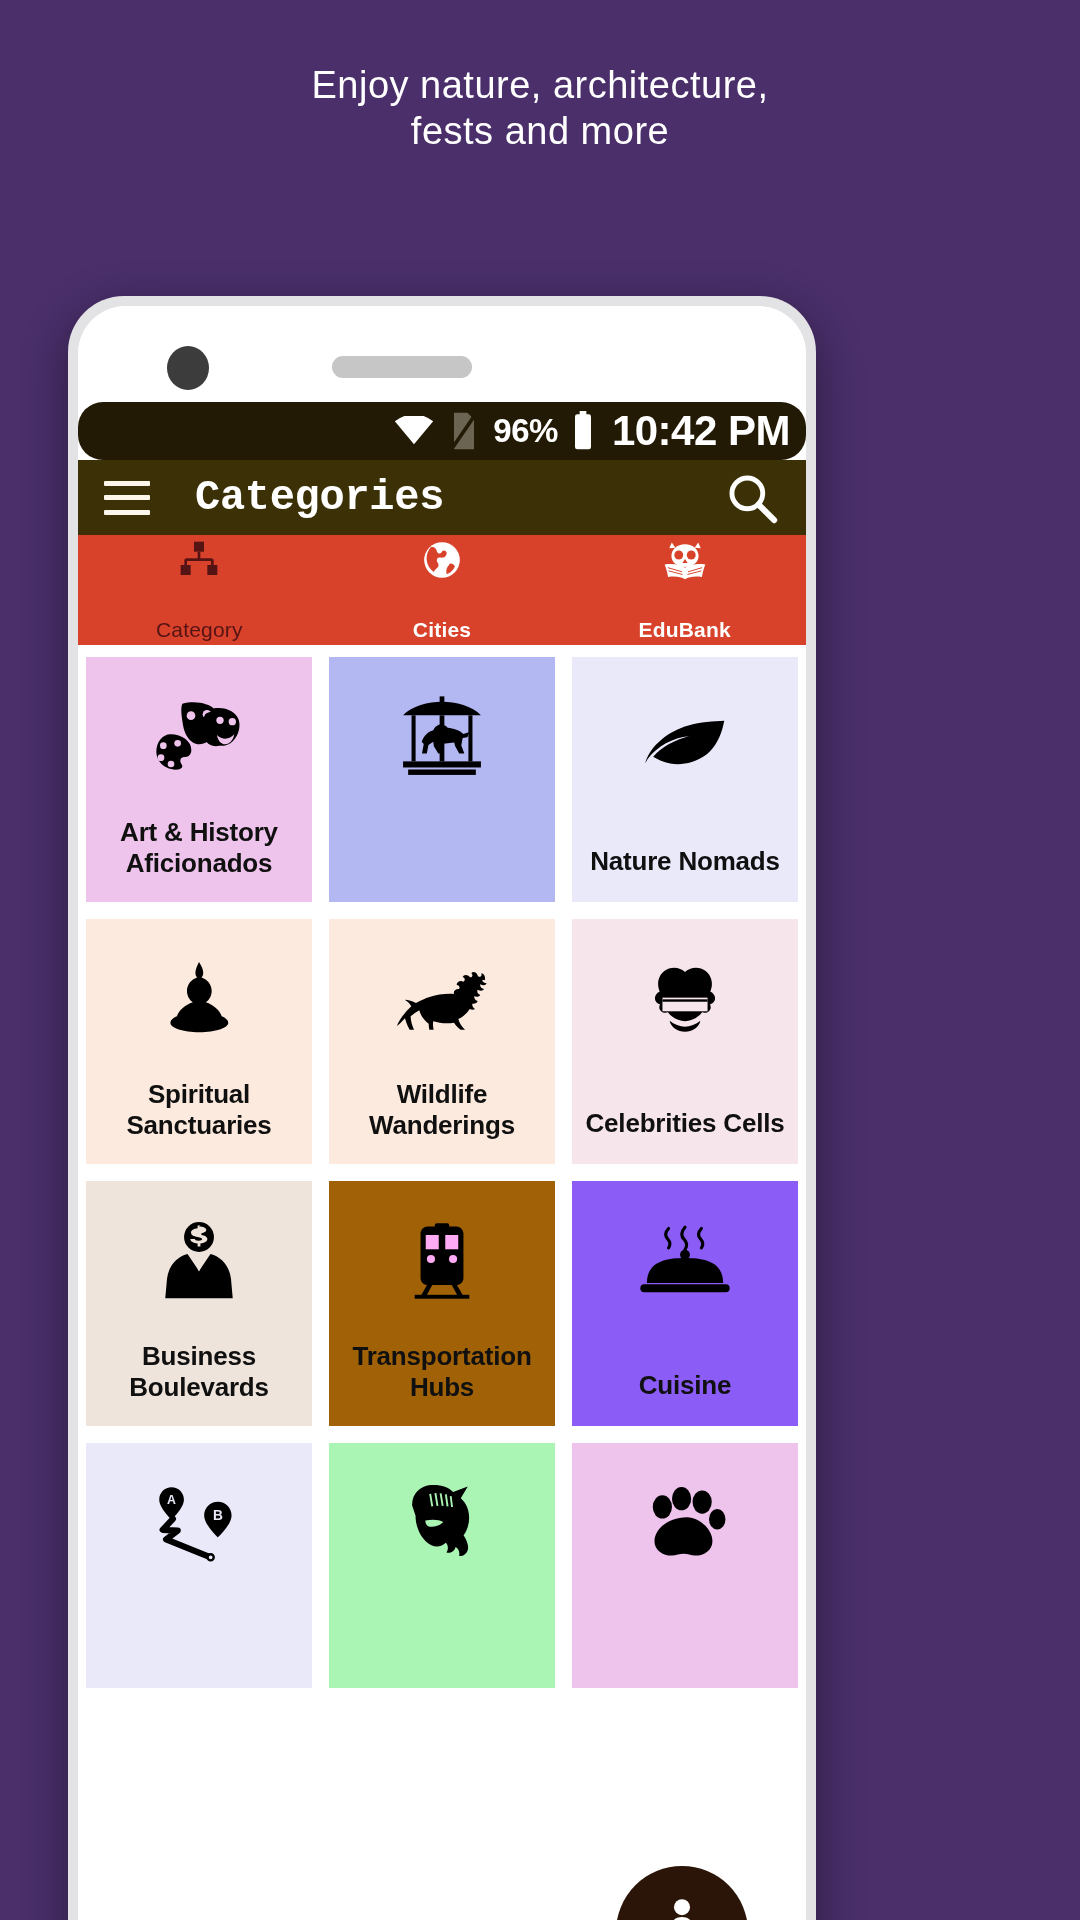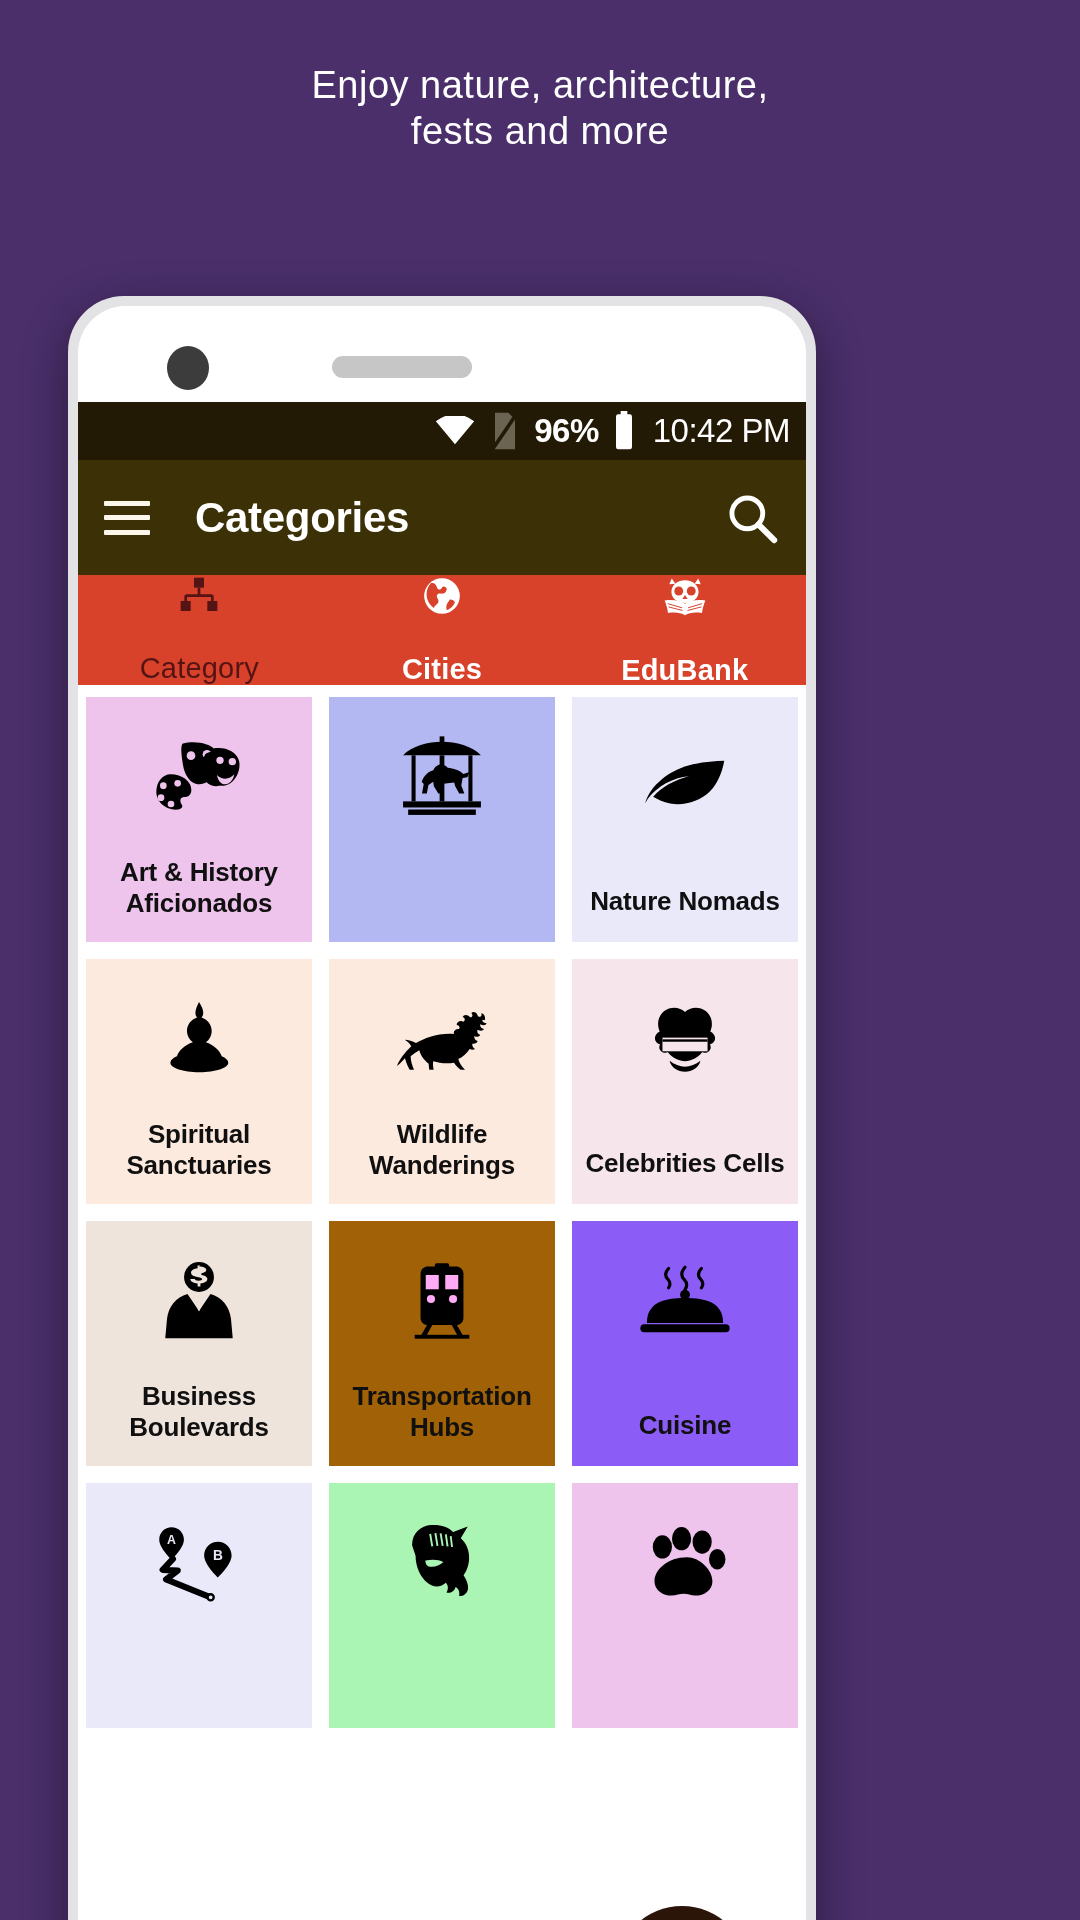--- a/index.html
+++ b/index.html
@@ -64,41 +64,43 @@
   
   .statusbar {
     height: 58px;
     background: #231a05;
     display: flex;
     align-items: center;
     justify-content: flex-end;
     padding-right: 16px;
     gap: 14px;
     color: #ffffff;
+    border-radius: 25px;
   }
   .sb-icon { display: flex; align-items: center; }
   .sb-battery-text {
     font-size: 33px;
     font-weight: 700;
     letter-spacing: -0.5px;
   }
   .sb-time {
-    font-size: 33px;
-    font-weight: 400;
+    font-size: 42px;
+    font-weight: 700;
     margin-left: 4px;
     letter-spacing: -0.5px;
   }
 
   
   .appbar {
-    height: 115px;
+    height: 75px;
     background: #3b3006;
     display: flex;
     align-items: center;
     padding: 0 26px;
+    font-family: Liberation Mono, monospace;
   }
   .hamburger {
     width: 46px; height: 34px;
     display: flex; flex-direction: column;
     justify-content: space-between;
     cursor: pointer;
   }
   .hamburger span {
     display: block; height: 5px; width: 100%;
     background: #fdf6ea; border-radius: 1px;
@@ -122,21 +124,21 @@
   .tab {
     flex: 1;
     display: flex;
     flex-direction: column;
     align-items: center;
     justify-content: center;
     gap: 4px;
     cursor: pointer;
   }
   .tab-icon { height: 44px; display: flex; align-items: center; justify-content: center; }
-  .tab-label { font-size: 29px; letter-spacing: 0.2px; margin-top: 32px; }
+  .tab-label { font-size: 21px; letter-spacing: 0.2px; margin-top: 32px; }
   .tab.selected .tab-label { color: #551414; }
   .tab:not(.selected) .tab-label { color: #ffffff; font-weight: bold; }
 
   
   .grid-wrap {
     background: #ffffff;
     height: 1319px;
     padding: 12px 8px 0 8px;
     overflow: hidden;
     position: relative;

